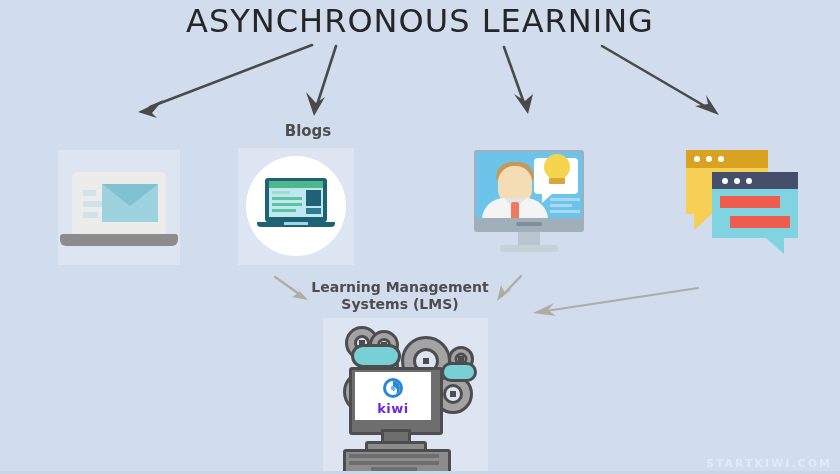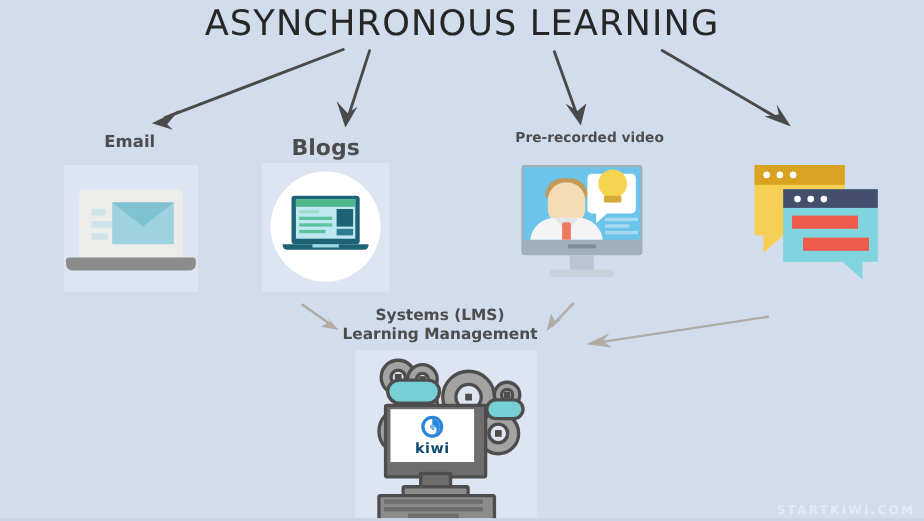--- a/index.html
+++ b/index.html
@@ -34,21 +34,21 @@
   
   .node-label {
     position: absolute;
     text-align: center;
     font-weight: bold;
     color: #4d4d4d;
     font-family: "DejaVu Sans", sans-serif;
     line-height: 1.18;
   }
   #label-email  { left: 58px;  top: 121px; width: 120px; font-size: 15px; }
-  #label-blogs  { left: 236px; top: 123px; width: 120px; font-size: 20px; }
+  #label-blogs  { left: 248px; top: 123px; width: 120px; font-size: 15px; }
   #label-video  { left: 456px; top: 118px; width: 160px; font-size: 12.5px; }
   #label-boards { left: 636px; top: 120px; width: 204px; font-size: 15px; }
   #label-lms    { left: 300px; top: 279px; width: 200px; font-size: 14px; }
 
   
   .tile {
     position: absolute;
     background: #dde5f3;
   }
   #tile-email  { left: 58px;  top: 150px; width: 122px; height: 115px; }
@@ -411,21 +411,21 @@
     position: absolute;
     left: 48px; top: 149px;
     width: 46px; height: 5px;
     background: #6e6e6e;
   }
   .kiwi-logo-text {
     position: absolute;
     left: 32px; top: 83px;
     width: 76px;
     text-align: center;
-    color: #0c4a6e;
+    color: #6d28d9;
     font-weight: bold;
     font-size: 13px;
     font-family: "DejaVu Sans", sans-serif;
     letter-spacing: 0.5px;
   }
 
   
   #arrows {
     position: absolute;
     left: 0; top: 0;
@@ -489,21 +489,20 @@
       <path d="M521,276 L502,296" stroke="#b0aca4" stroke-width="2.2" fill="none" stroke-linecap="round"></path>
       <path d="M497,301 L501,285 L505,293 L512,289 Z" fill="#b0aca4"></path>
     </g>
 
     <g>
       <path d="M698,288 L546,311" stroke="#b0aca4" stroke-width="2.2" fill="none" stroke-linecap="round"></path>
       <path d="M533,313 L554,303 L548,310 L556,316 Z" fill="#b0aca4"></path>
     </g>
   </svg>
 
-  <div id="label-email" class="node-label">Email</div>
   <div id="tile-email" class="tile">
     <div class="laptop-body"></div>
     <div class="mini-bar b1"></div>
     <div class="mini-bar b2"></div>
     <div class="mini-bar b3"></div>
     <div class="envelope"></div>
     <div class="envelope-flap"></div>
     <div class="laptop-base"></div>
   </div>
 
@@ -517,21 +516,20 @@
     <div class="blog-line l1"></div>
     <div class="blog-line l2"></div>
     <div class="blog-line l3"></div>
     <div class="blog-side"></div>
     <div class="blog-side2"></div>
     <div class="blog-foot"></div>
     <div class="blog-notch"></div>
   </div>
 
   <div id="label-video" class="node-label">
-    <div>Pre-recorded video</div>
   </div>
   <div id="tile-video" class="tile">
     <div class="mon-frame"></div>
     <div class="mon-screen">
       <div class="person-hair"></div>
       <div class="person-head"></div>
       <div class="person-body"></div>
       <div class="person-collar"></div>
       <div class="person-tie"></div>
       <div class="mon-line t1"></div>
@@ -558,22 +556,22 @@
     <div class="win-cyan-bar"></div>
     <div class="win-dot" style="left:38px; top:30px;"></div>
     <div class="win-dot" style="left:50px; top:30px;"></div>
     <div class="win-dot" style="left:62px; top:30px;"></div>
     <div class="msg-bar m1"></div>
     <div class="msg-bar m2"></div>
     <div class="win-cyan-tail"></div>
   </div>
 
   <div id="label-lms" class="node-label">
+    <div>Learning Management</div>
     <div>Systems (LMS)</div>
-    <div>Learning Management</div>
   </div>
   <div id="tile-lms" class="tile">
 
     <div class="gear" style="left:22px; top:8px; width:28px; height:28px;">
       <div class="gear-hole" style="width:10px; height:10px;"></div>
     </div>
     <div class="gear" style="left:46px; top:12px; width:24px; height:24px;">
       <div class="gear-hole" style="width:8px; height:8px;"></div>
     </div>
     <div class="gear" style="left:44px; top:32px; width:26px; height:26px;">

